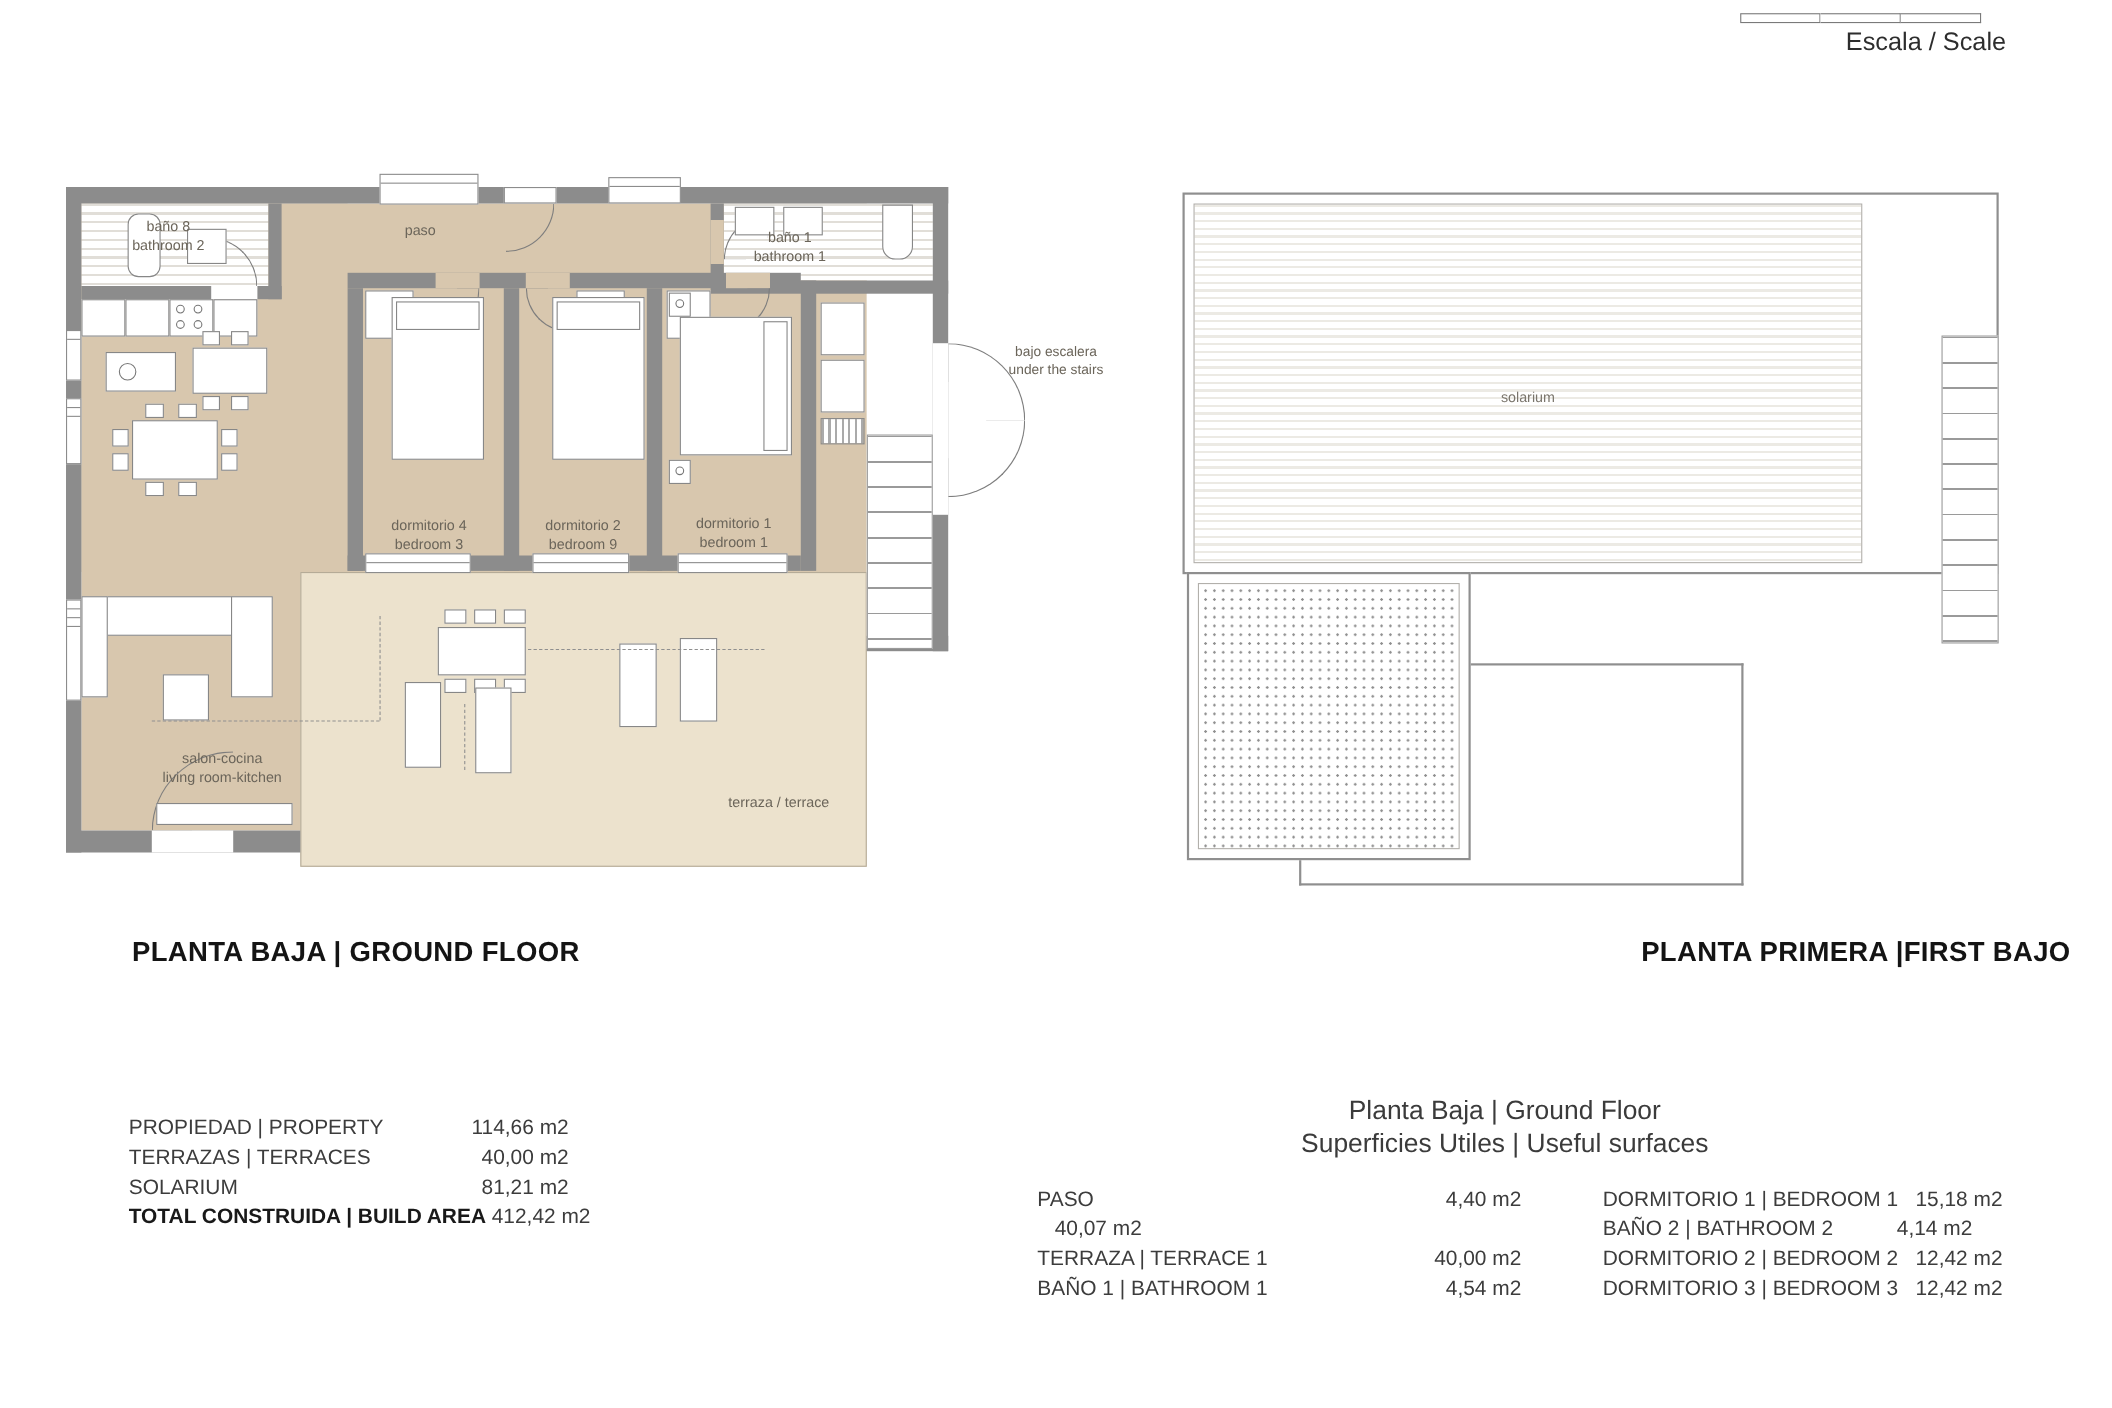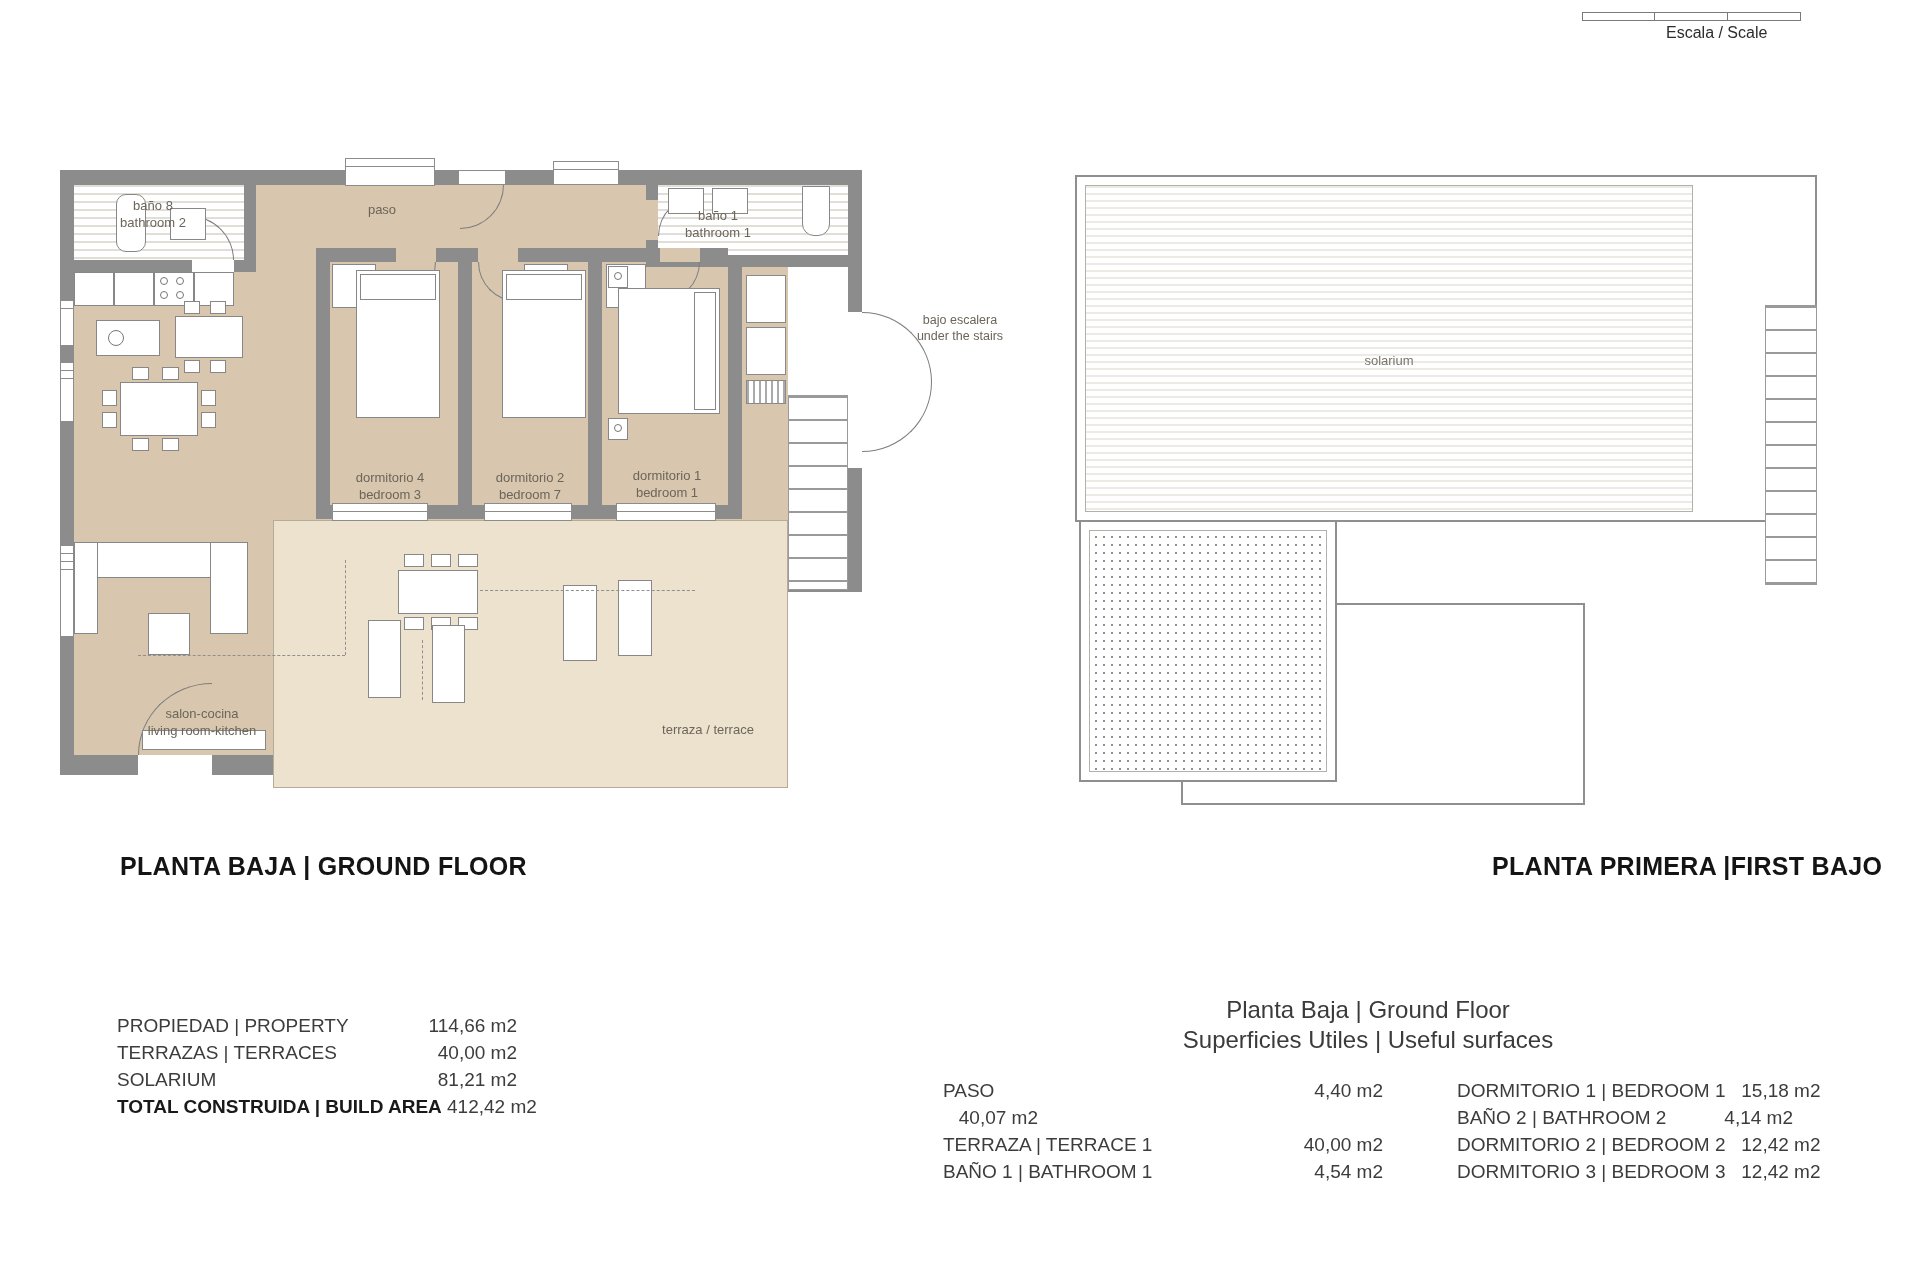--- a/index.html
+++ b/index.html
@@ -30,21 +30,21 @@
   
   .tbl-title{font-size:27px;color:#3b3b3b;text-align:center;margin-bottom:16px;white-space:nowrap;}
   .trow{display:flex;justify-content:space-between;font-size:19px;color:#3c3c3c;line-height:27px;white-space:nowrap;}
   .trow .v{text-align:right;min-width:95px;}
   .trow.bold{font-weight:bold;color:#191919;}
   .us-head{font-size:24px;color:#3b3b3b;text-align:center;line-height:30px;white-space:nowrap;}
   
   .sbar{position:absolute;display:flex;}
   .sbar span{display:block;width:73px;height:9px;border:1px solid #7a7a7a;background:#fff;box-sizing:border-box;}
   .sbar span + span{border-left:none;}
-  .scale-label{position:absolute;font-size:16px;color:#2d2d2d;white-space:nowrap;}
+  .scale-label{position:absolute;font-size:23px;color:#2d2d2d;white-space:nowrap;margin-left:12px;}
   .solarium-fill{background:repeating-linear-gradient(180deg,#eceae4 0 2px,#ffffff 2px 7px);}
   .dots-fill{background-image:radial-gradient(#8f8f8f 1.1px,transparent 1.3px);background-size:8px 8px;background-position:2px 2px;}
   .tan{background:#d8c7ae;}
   .terr{background:#ece2cd;}
   .shelf{position:absolute;background:#fff;border:1px solid #8a8a8a;box-sizing:border-box;}
 </style>
 </head>
 <body>
 
 <div id="stage">
@@ -218,27 +218,27 @@
     <div class="rlabel" style="left:900px;top:142px;font-size:12.5px;">
       <div>bajo escalera</div>
       <div>under the stairs</div>
     </div>
     <div class="rlabel" style="left:330px;top:300px;">
       <div>dormitorio 4</div>
       <div>bedroom 3</div>
     </div>
     <div class="rlabel" style="left:470px;top:300px;">
       <div>dormitorio 2</div>
-      <div>bedroom 7</div>
+      <div>bedroom 9</div>
     </div>
     <div class="rlabel" style="left:607px;top:298px;">
       <div>dormitorio 1</div>
       <div>bedroom 1</div>
     </div>
-    <div class="rlabel" style="left:142px;top:536px;">
+    <div class="rlabel" style="left:142px;top:512px;">
       <div>salon-cocina</div>
       <div>living room-kitchen</div>
     </div>
     <div class="rlabel" style="left:648px;top:552px;">terraza / terrace</div>
   </div>
 
   <div class="plan" style="left:1075px;top:175px;width:770px;height:650px;">
     <div class="thin" style="left:0;top:0;width:742px;height:347px;border-width:2.5px;border-color:#8f8f8f;"></div>
     <div class="thin solarium-fill" style="left:10px;top:10px;width:608px;height:327px;border-width:1px;border-color:#b2b0ab;"></div>
     <div class="rlabel" style="left:314px;top:178px;color:#7a756c;">solarium</div>

